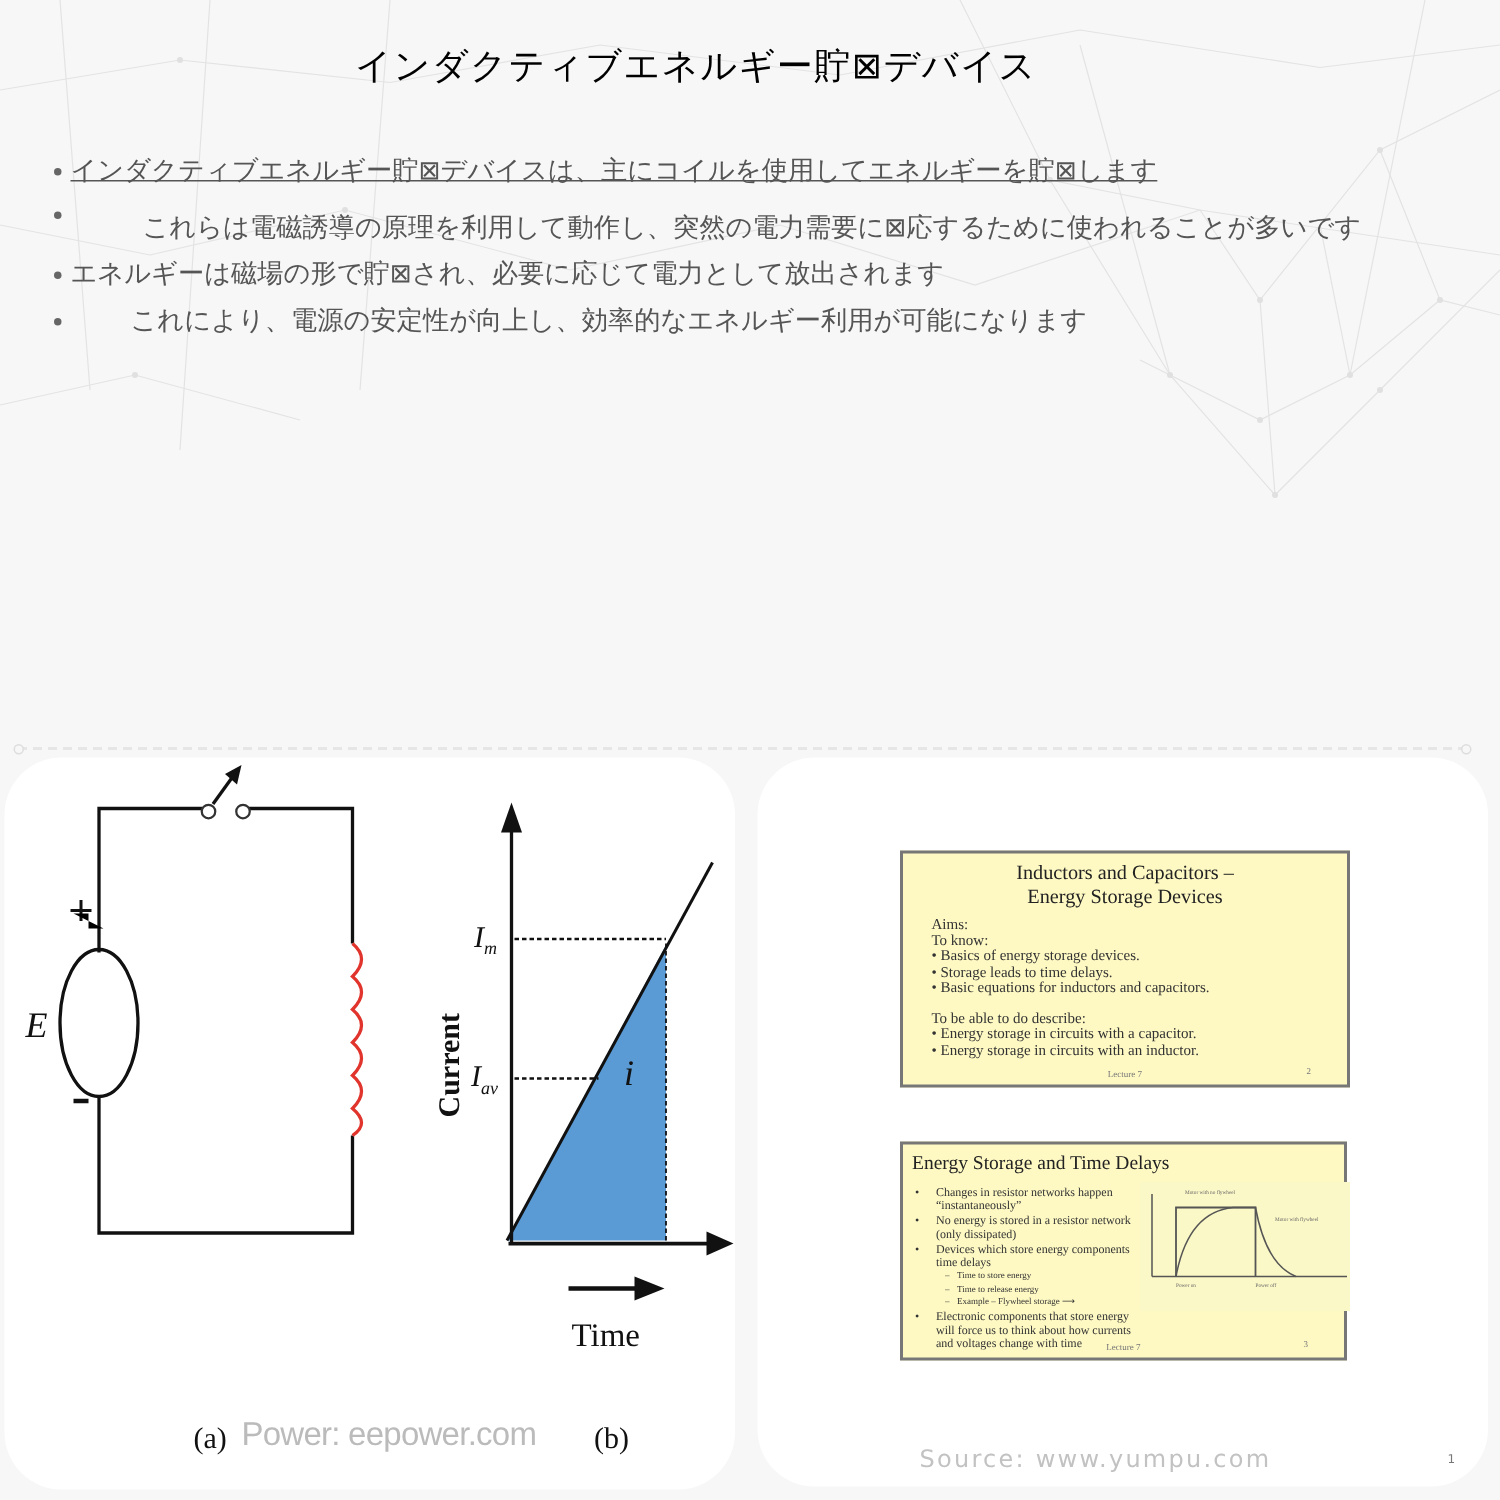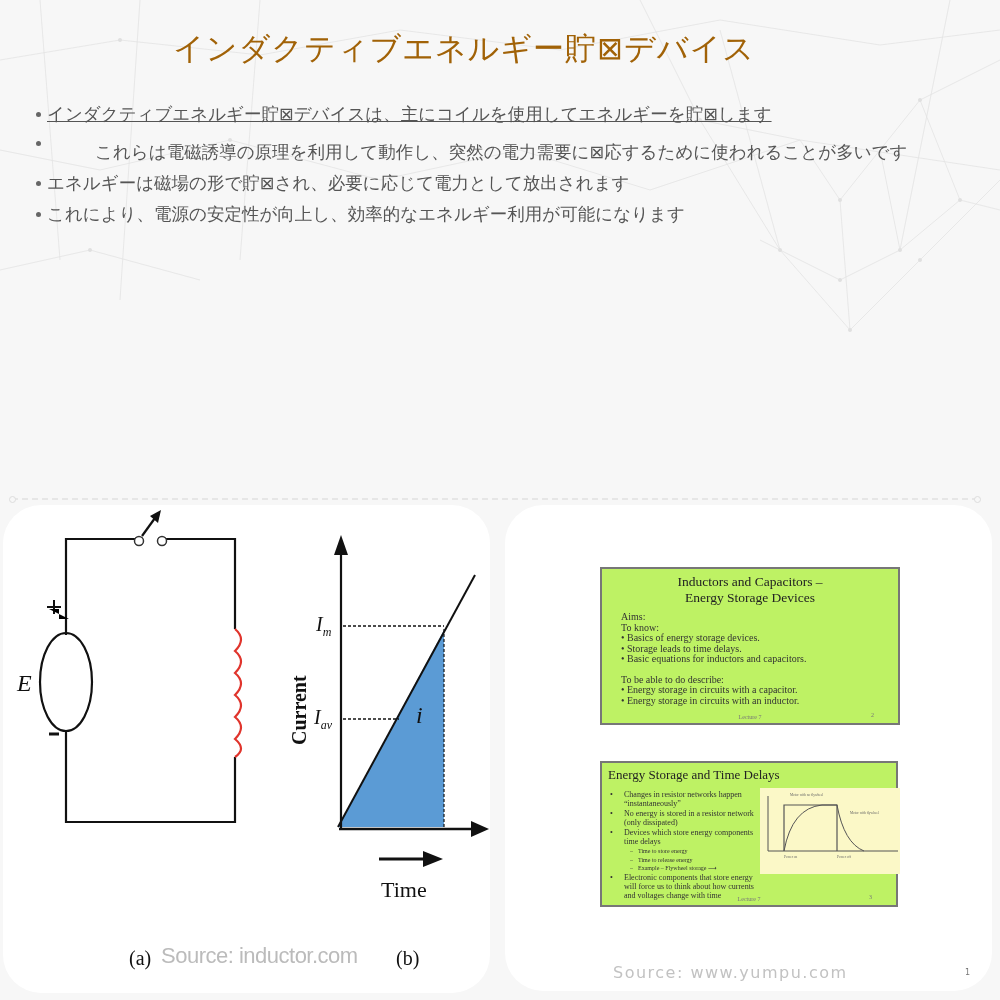--- a/index.html
+++ b/index.html
@@ -6,34 +6,34 @@
   html, body { width: 1000px; height: 1000px; overflow: hidden; }
   body {
     background: #f7f7f7;
     font-family: "DejaVu Sans", sans-serif;
     position: relative;
     color: #555;
   }
   .bg-net { position: absolute; left: 0; top: 0; width: 1000px; height: 500px; z-index: 0; }
   .title {
     position: absolute; top: 28px; left: 0; width: 928px;
-    text-align: center; font-size: 31px; font-weight: 300; color: #a16207;
+    text-align: center; font-size: 24px; font-weight: 300; color: #000000;
     letter-spacing: 1px; z-index: 2;
   }
   .bullets { position: absolute; left: 36px; top: 100px; z-index: 2; width: 964px; overflow: hidden; }
   .bullet {
     font-size: 17.5px; color: #555; white-space: nowrap; line-height: 24px;
     display: flex; align-items: center;
   }
   .bullet .dot { width: 5px; height: 5px; border-radius: 50%; background: #666; margin-right: 6px; flex: none; }
   .bullet.b1 { margin-top: 2px; text-decoration: underline; }
   .bullet.b2 { margin-top: 14px; gap: 42px; }
   .bullet.b2 .dot { align-self: flex-start; margin-top: 1px; margin-right: 12px; }
   .bullet.b3 { margin-top: 7px; }
-  .bullet.b4 { margin-top: 7px; }
+  .bullet.b4 { margin-top: 7px; gap: 40px; }
 
   .divider {
     position: absolute; left: 12px; top: 498px; width: 966px; height: 0;
     border-top: 2px dashed #e6e6e6; z-index: 2;
   }
   .divider::before, .divider::after {
     content: ""; position: absolute; top: -4px; width: 5px; height: 5px;
     border: 1px solid #ddd; border-radius: 50%; background: #f7f7f7;
   }
   .divider::before { left: -3px; } .divider::after { right: -3px; }
@@ -44,21 +44,21 @@
   }
   .card-left { left: 3px; top: 505px; width: 487px; height: 488px; }
   .card-right { left: 505px; top: 505px; width: 487px; height: 486px; }
 
   .src { position: absolute; color: #bbb; }
   .src-left { left: 158px; top: 438px; font-size: 22px; font-family: "Liberation Sans", sans-serif; letter-spacing: -0.5px; }
   .src-right { left: 108px; top: 458px; font-size: 16px; font-family: "DejaVu Sans", sans-serif; letter-spacing: 1.5px; color: #c2c2c2; }
   .pagenum { position: absolute; left: 460px; top: 463px; font-size: 8px; color: #777; }
 
   .slide {
-    position: absolute; background: #bef264; border: 2px solid #777;
+    position: absolute; background: #fef9c3; border: 2px solid #777;
     font-family: "Liberation Serif", serif; color: #333;
   }
   .slide1 { left: 95px; top: 62px; width: 300px; height: 158px; }
   .slide2 { left: 95px; top: 256px; width: 298px; height: 146px; }
   .s-title { text-align: center; font-size: 13.5px; line-height: 16px; margin-top: 5px; color: #222; }
   .s1-body { margin: 6px 0 0 19px; font-size: 10px; line-height: 10.5px; color: #333; }
   .s1-body .gap { height: 10px; }
   .s-foot { position: absolute; bottom: 3px; left: 0; width: 100%; text-align: center; font-size: 6px; color: #777; }
   .s-num { position: absolute; bottom: 5px; right: 24px; font-size: 6px; color: #777; }
   .s2-title { font-size: 13px; margin: 4px 0 0 6px; color: #222; }
@@ -163,21 +163,21 @@
       <polygon points="440,354 420,346 420,362" fill="#111"></polygon>
     </g>
     <text x="313" y="126" font-family="Liberation Serif, serif" font-style="italic" font-size="20" fill="#111"><tspan>I</tspan><tspan font-size="12" dy="5">m</tspan></text>
     <text x="311" y="219" font-family="Liberation Serif, serif" font-style="italic" font-size="20" fill="#111"><tspan>I</tspan><tspan font-size="12" dy="5">av</tspan></text>
     <text x="413" y="218" font-family="Liberation Serif, serif" font-style="italic" font-size="24" fill="#111">i</text>
     <text transform="translate(303,240) rotate(-90)" font-family="Liberation Serif, serif" font-weight="bold" font-size="20" fill="#111">Current</text>
     <text x="378" y="392" font-family="Liberation Serif, serif" font-size="22" fill="#111" transform="scale(1,1)">Time</text>
     <text x="126" y="460" font-family="Liberation Serif, serif" font-size="20" fill="#111">(a)</text>
     <text x="393" y="460" font-family="Liberation Serif, serif" font-size="20" fill="#111">(b)</text>
   </svg>
-  <div class="src src-left">Source: inductor.com</div>
+  <div class="src src-left">Power: eepower.com</div>
 </div>
 
 <div class="card card-right">
   <div class="slide slide1">
     <div class="s-title">
       <div>Inductors and Capacitors –</div>
       <div>Energy Storage Devices</div>
     </div>
     <div class="s1-body">
       <div>Aims:</div>

